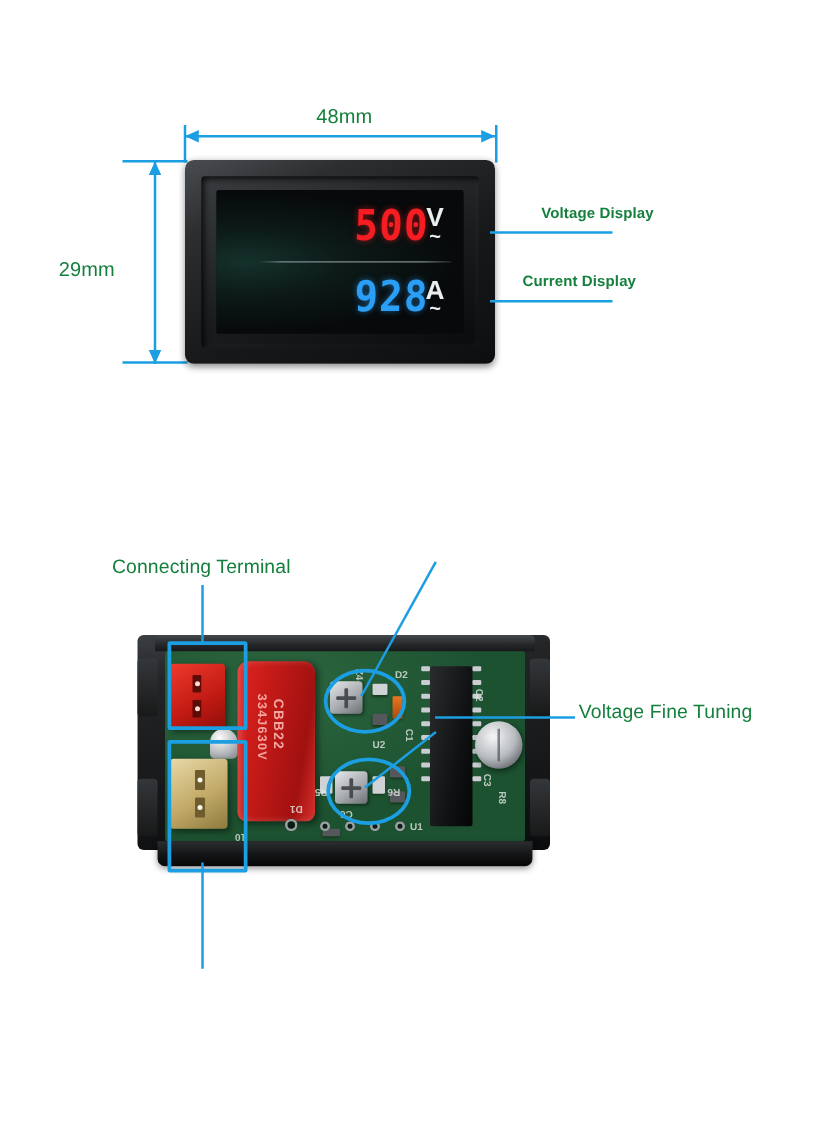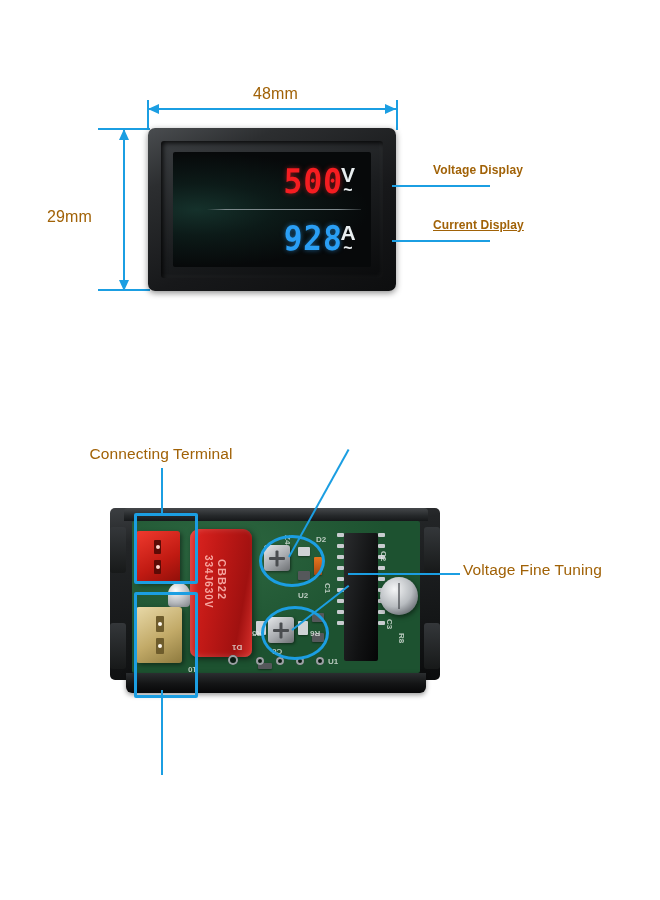--- a/index.html
+++ b/index.html
@@ -6,21 +6,21 @@
   body{
     width:660px;height:900px;background:#ffffff;
     font-family:"Liberation Sans",sans-serif;
     position:relative;overflow:hidden;
   }
   .stage{position:absolute;left:0;top:0;width:660px;height:900px;}
   .abs{position:absolute;}
 
   
   .anno-text{
-    font-size:15.5px;color:#a16207;letter-spacing:.1px;
+    font-size:15.5px;color:#15803d;letter-spacing:.1px;
     white-space:nowrap;line-height:19px;
   }
   .anno-text.bold{font-weight:bold;font-size:12px;}
   .anno-text.two-line{white-space:normal;text-align:center;line-height:21px;}
 
   .dimline{background:#1b9ee2;}
   .hline{height:2px;}
   .vline{width:2px;}
 
   
@@ -276,21 +276,21 @@
         </div>
 
       </div>
     </div>
   </div>
 
   <div class="abs leader hline" style="left:392px;top:185px;width:98px;height:2px;background:#1b9ee2;"></div>
   <div class="abs anno-text bold" style="left:433px;top:161px;">Voltage Display</div>
 
   <div class="abs leader hline" style="left:392px;top:240px;width:98px;height:2px;background:#1b9ee2;"></div>
-  <div class="abs anno-text bold" style="left:433px;top:216px;text-decoration:underline;">Current Display</div>
+  <div class="abs anno-text bold" style="left:418px;top:216px;">Current Display</div>
 
   <div class="abs" id="pcb">
 
     <div id="case-shell"></div>
     <div id="case-top-lip"></div>
     <div class="clip" id="clip-l"></div>
     <div class="clip" id="clip-l2"></div>
     <div class="clip" id="clip-r"></div>
     <div class="clip" id="clip-r2"></div>
 

